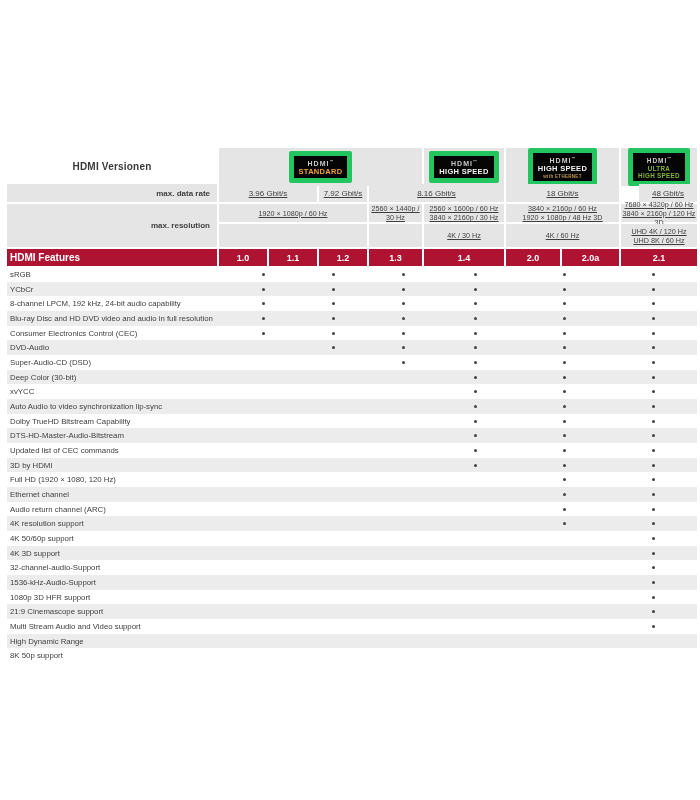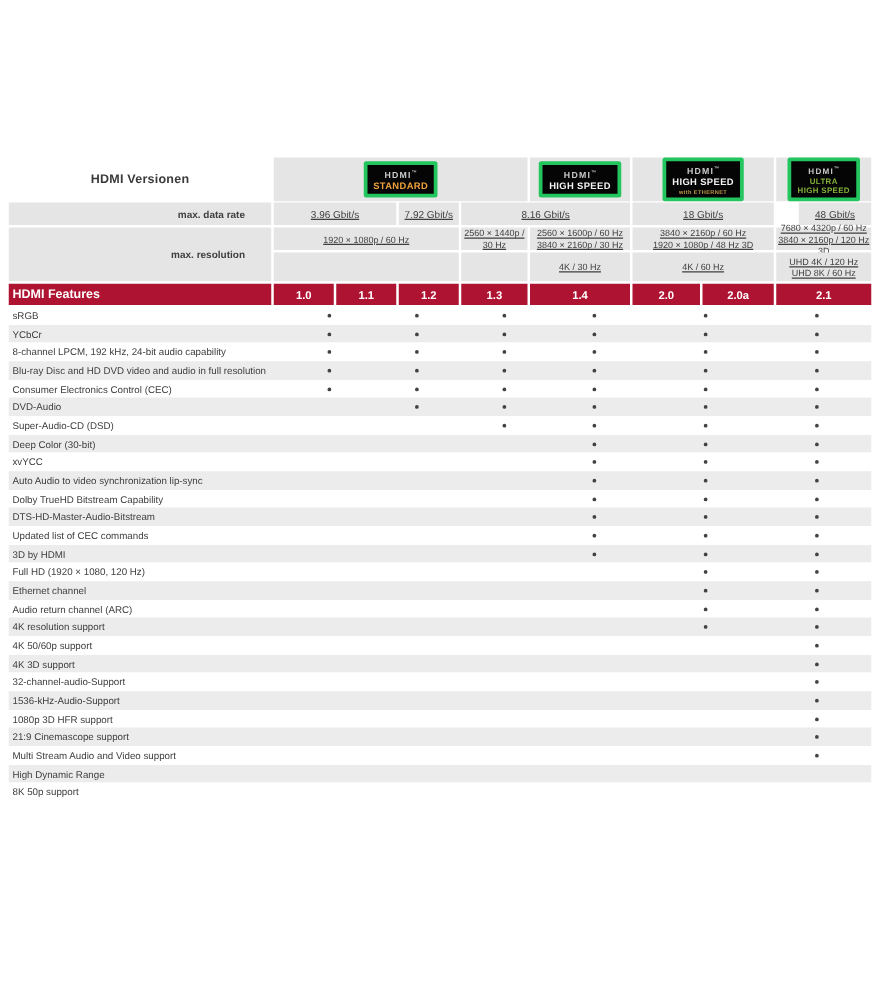--- a/index.html
+++ b/index.html
@@ -1,41 +1,41 @@
 <!DOCTYPE html>
 <html style="--red: #af1332; --hgray: #e6e5e5; --altgray: #edeced; --orange: #f0a23c; --green: #84b238; --amber: #c09a4a; --dot: #424242;"><head>
 <meta charset="utf-8">
 <style>
   * { margin:0; padding:0; box-sizing:border-box; }
   html,body { background:#fff; }
   body { width:700px; height:800px; font-family:"Liberation Sans", sans-serif; }
   .canvas { position:relative; width:700px; height:800px; background:#ffffff; overflow:hidden; }
-  .table { position:absolute; left:7px; top:126px; width:690px; }
+  .table { position:absolute; left:7px; top:148px; width:690px; }
 
   .grid { display:grid; grid-template-columns:210px 48px 48px 48px 53px 80px 54px 57px 76px; column-gap:2px; }
 
   
   .logo-row { height:34px; margin-bottom:2px; }
   .title-cell { grid-column:1; background:#fff; display:flex; align-items:center; justify-content:center;
                 font-weight:bold; font-size:10px; color:#3a3a3a; letter-spacing:0.2px; }
   .logo-cell { background:var(--hgray,#e6e5e5); display:flex; align-items:center; justify-content:center; }
-  .badge { background:#050505; border:3px solid #22c55e; border-radius:2px; padding:2px 5px; text-align:center; min-width:48px; }
+  .badge { background:#050505; border:5px solid #22c55e; border-radius:2px; padding:2px 5px; text-align:center; min-width:48px; }
   .brand { color:#c9c9c9; font-weight:bold; font-size:7px; line-height:8px; letter-spacing:1px; }
   .brand .tm { font-size:4px; vertical-align:super; letter-spacing:0; }
   .bline { font-weight:bold; font-size:7.5px; line-height:8.5px; letter-spacing:0.3px; white-space:nowrap; }
   .l-orange { color:var(--orange,#f0a23c); }
   .l-white  { color:#f2f2f2; }
   .l-amber-small { color:var(--amber,#c09a4a); font-size:4.5px; line-height:5px; font-weight:bold; }
   .l-green-compact { color:var(--green,#84b238); font-size:6.3px; line-height:7px; }
   .badge-uhs .brand { font-size:6.5px; line-height:7.5px; }
 
   
   .rate-row { height:18px; margin-bottom:2px; }
   .hlabel { grid-column:1; background:var(--hgray,#e6e5e5); font-weight:bold; font-size:8px; color:#3f3f3f;
-            display:flex; align-items:center; justify-content:flex-end; padding-right:21px; }
+            display:flex; align-items:center; justify-content:flex-end; padding-right:7px; }
   .hcell { background:var(--hgray,#e6e5e5); color:#3f3f3f; display:flex; align-items:center; justify-content:center;text-decoration:underline; }
   .rate-cell { font-size:8px; }
   .res-grid { grid-template-rows:18px 23px; row-gap:2px; margin-bottom:2px; }
   .res-label { grid-row:1 / 3; }
   .res-cell { flex-direction:column; font-size:7.2px; line-height:9px; text-align:center; }
 
   
   .versions-row { height:17px; margin-bottom:1px; }
   .vlabel { grid-column:1; background:var(--red,#af1332); color:#fff; font-weight:bold; font-size:10px;
             display:flex; align-items:center; padding-left:3px; }

